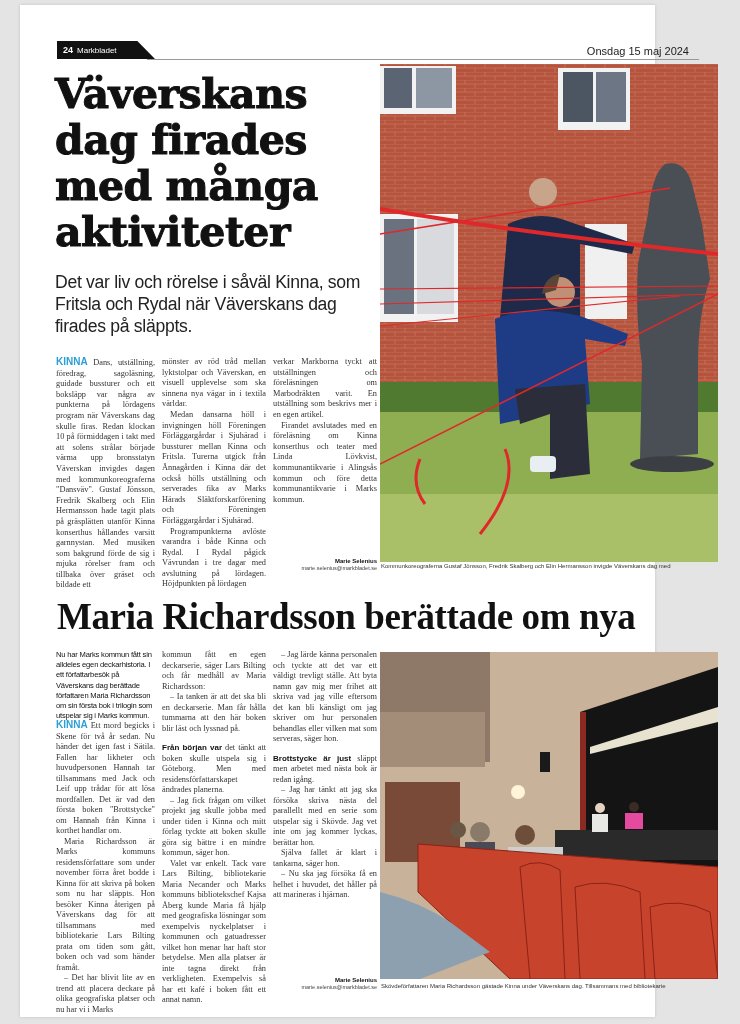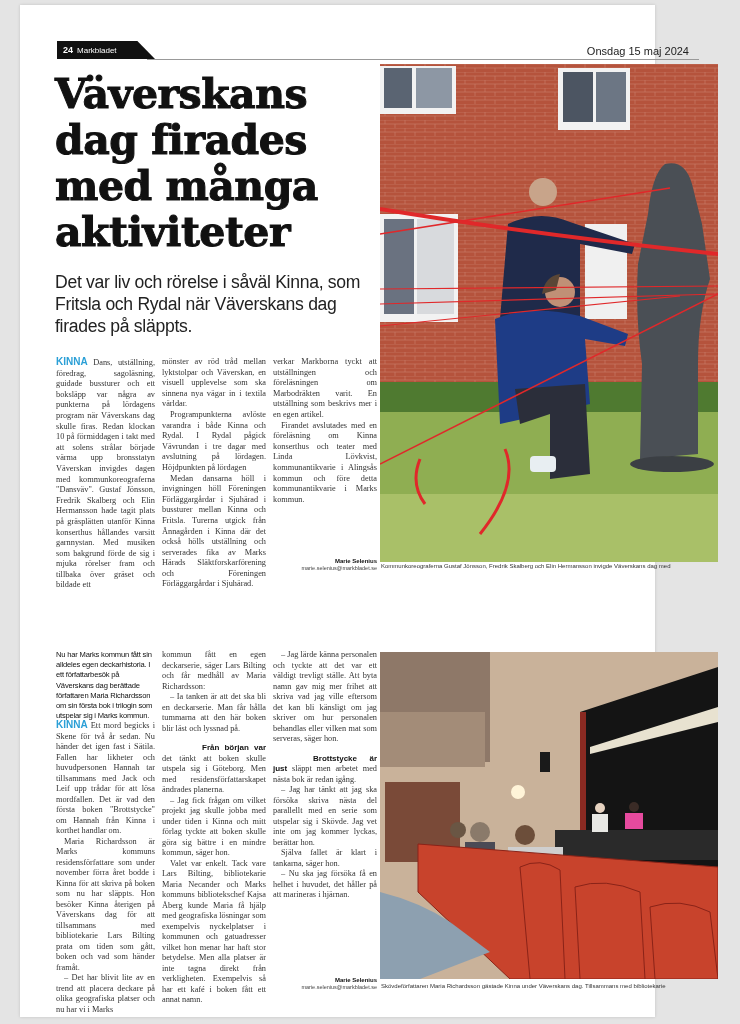--- a/index.html
+++ b/index.html
@@ -31,21 +31,21 @@
   .photo1 { position: absolute; left: 360px; top: 59px; width: 338px; height: 498px; overflow: hidden; }
   .cap { position: absolute; font-family: "Liberation Sans", sans-serif; font-size: 6px; color: #333; white-space: nowrap; }
   .cap1 { left: 361px; top: 558px; }
 
   
   .h2 { position: absolute; left: 37px; top: 591px; width: 660px; font-family: "Liberation Serif", serif; font-size: 37px; line-height: 42px; color: #111; letter-spacing: -0.4px; white-space: nowrap; }
   .ingress { position: absolute; left: 36px; top: 645px; width: 99px; font-family: "Liberation Sans", sans-serif; font-weight: normal; font-size: 7.6px; line-height: 10.2px; color: #111; letter-spacing: -0.2px; }
   .cols2 { position: absolute; font-size: 8.3px; line-height: 10.5px; text-align: justify; color: #333; }
   .cols2 p { text-indent: 8px; }
   .cols2 p.noindent { text-indent: 0; }
-  .cols2 .sub { font-family: "Liberation Sans", sans-serif; font-weight: bold; font-size: 8px; color: #111; margin-left: 40px; }
+  .cols2 .sub { font-family: "Liberation Sans", sans-serif; font-weight: bold; font-size: 8px; color: #111; }
   .d1 { left: 36px; top: 715px; width: 99px; }
   .d2 { left: 142px; top: 645px; width: 104px; }
   .d3 { left: 253px; top: 645px; width: 104px; }
   .gap { height: 9px; }
   .by2 { left: 253px; width: 104px; top: 972px; }
 
   .photo2 { position: absolute; left: 360px; top: 647px; width: 338px; height: 327px; overflow: hidden; }
   .cap2 { left: 361px; top: 978px; }
 </style>
 </head>
@@ -62,22 +62,22 @@
   </div>
 
   <h1 class="h1">Väverskans dag firades med många aktiviteter</h1>
   <div class="lead">Det var liv och rörelse i såväl Kinna, som Fritsla och Rydal när Väverskans dag firades på släppts.</div>
 
   <div class="cols c1">
     <p class="noindent"><span class="kinna">KINNA</span> <span id="a1p0">Dans, utställning, föredrag, sagoläsning, guidade bussturer och ett boksläpp var några av punkterna på lördagens program när Väverskans dag skulle firas. Redan klockan 10 på förmiddagen i takt med att solens strålar började värma upp bronsstatyn Väverskan invigdes dagen med kommunkoreograferna "Dansväv". Gustaf Jönsson, Fredrik Skalberg och Elin Hermansson hade tagit plats på gräsplätten utanför Kinna konserthus hållandes varsitt garnnystan. Med musiken som bakgrund förde de sig i mjuka rörelser fram och tillbaka över gräset och bildade ett</span></p>
   </div>
   <div class="cols c2">
     <p class="noindent" id="a1c2">mönster av röd tråd mellan lyktstolpar och Väverskan, en visuell upplevelse som ska sinnena nya vägar in i textila världar.</p>
+    <p>Medan dansarna höll i invigningen höll Föreningen Förläggargårdar i Sjuhärad i bussturer mellan Kinna och Fritsla. Turerna utgick från Ännagården i Kinna där det också hölls utställning och serverades fika av Marks Härads Släktforskarförening och Föreningen Förläggargårdar i Sjuhärad.</p>
     <p id="a1c2b">Programpunkterna avlöste varandra i både Kinna och Rydal. I Rydal pågick Vävrundan i tre dagar med avslutning på lördagen. Höjdpunkten på lördagen</p>
-    <p>Medan dansarna höll i invigningen höll Föreningen Förläggargårdar i Sjuhärad i bussturer mellan Kinna och Fritsla. Turerna utgick från Ännagården i Kinna där det också hölls utställning och serverades fika av Marks Härads Släktforskarförening och Föreningen Förläggargårdar i Sjuhärad.</p>
   </div>
   <div class="cols c3">
     <p class="noindent" id="a1c3">verkar Markborna tyckt att utställningen och föreläsningen om Marbodräkten varit. En utställning som beskrivs mer i en egen artikel.</p>
     <p>Firandet avslutades med en föreläsning om Kinna konserthus och teater med Linda Lövkvist, kommunantikvarie i Alingsås kommun och före detta kommunantikvarie i Marks kommun.</p>
   </div>
   <div class="byline by1">
     <b>Marie Selenius</b><br>
     <span>marie.selenius@markbladet.se</span>
   </div>
 
@@ -130,20 +130,21 @@
         <path d="M0 225 L338 222" stroke-width="1.2"></path>
         <path d="M0 240 L338 230" stroke-width="1.2"></path>
         <path d="M0 262 L300 232" stroke-width="1.2"></path>
         <path d="M0 400 L338 230" stroke-width="1.5"></path>
         <path d="M40 395 Q30 420 45 440 M125 385 Q140 420 100 470" stroke-width="3"></path>
       </g>
     </svg>
   </div>
   <div class="cap cap1">Kommunkoreograferna Gustaf Jönsson, Fredrik Skalberg och Elin Hermansson invigde Väverskans dag med</div>
 
+  <h2 class="h2">Maria Richardsson berättade om nya</h2>
   <div class="ingress">Nu har Marks kommun fått sin alldeles egen deckarhistoria. I ett författarbesök på Väverskans dag berättade författaren Maria Richardsson om sin första bok i trilogin som utspelar sig i Marks kommun.</div>
 
   <div class="cols2 d1">
     <p class="noindent"><span class="kinna">KINNA</span> <span>Ett mord begicks i Skene för två år sedan. Nu händer det igen fast i Sätila. Fallen har likheter och huvudpersonen Hannah tar tillsammans med Jack och Leif upp trådar för att lösa mordfallen. Det är vad den första boken "Brottstycke" om Hannah från Kinna i korthet handlar om.</span></p>
     <p>Maria Richardsson är Marks kommuns residensförfattare som under november förra året bodde i Kinna för att skriva på boken som nu har släppts. Hon besöker Kinna återigen på Väverskans dag för att tillsammans med bibliotekarie Lars Bilting prata om tiden som gått, boken och vad som händer framåt.</p>
     <p>– Det har blivit lite av en trend att placera deckare på olika geografiska platser och nu har vi i Marks</p>
   </div>
   <div class="cols2 d2">
     <p class="noindent">kommun fått en egen deckarserie, säger Lars Bilting och får medhåll av Maria Richardsson:</p>
     <p>– Ia tanken är att det ska bli en deckarserie. Man får hålla tummarna att den här boken blir läst och lyssnad på.</p>

